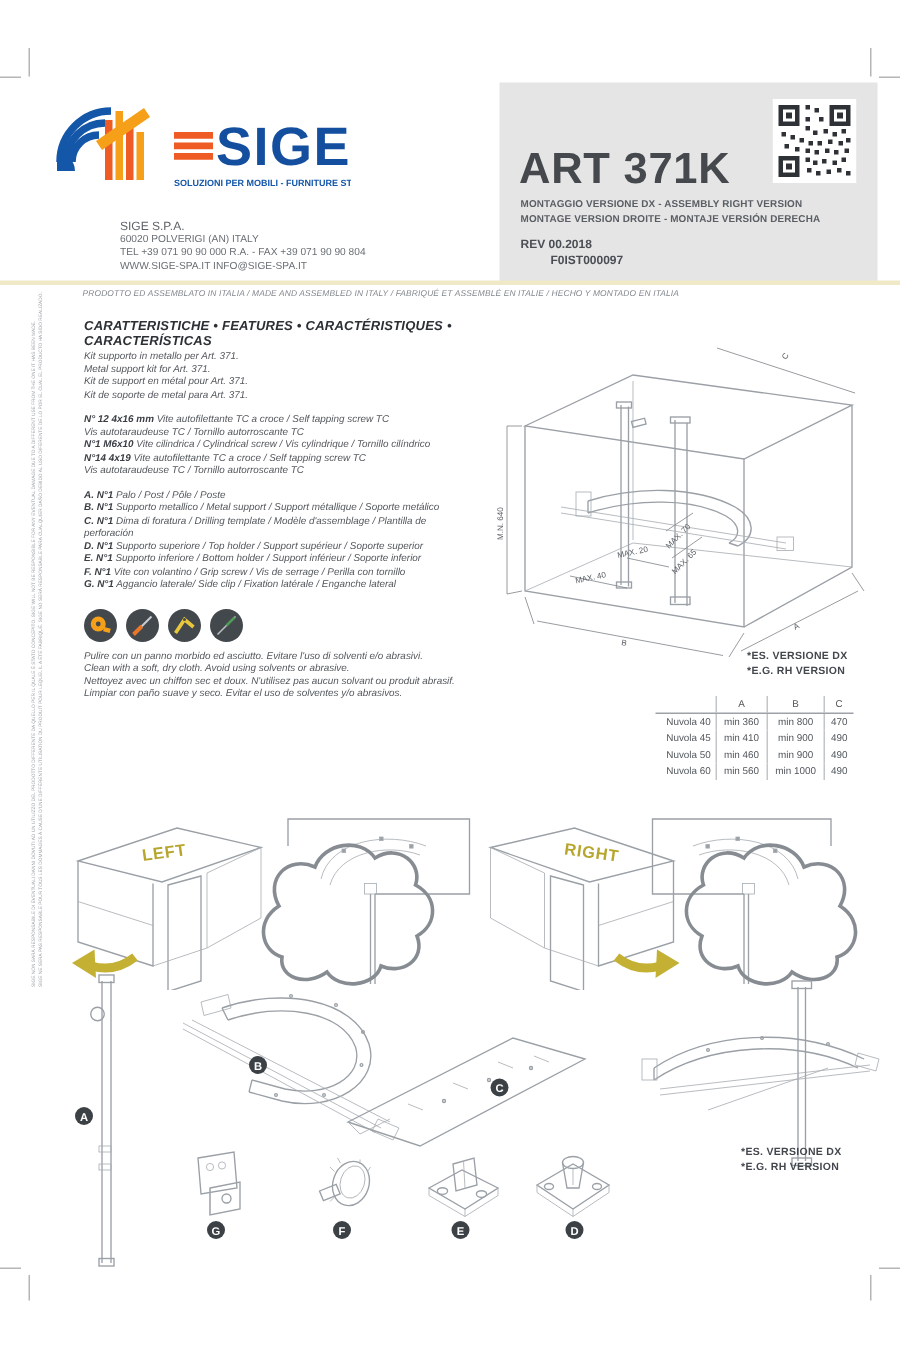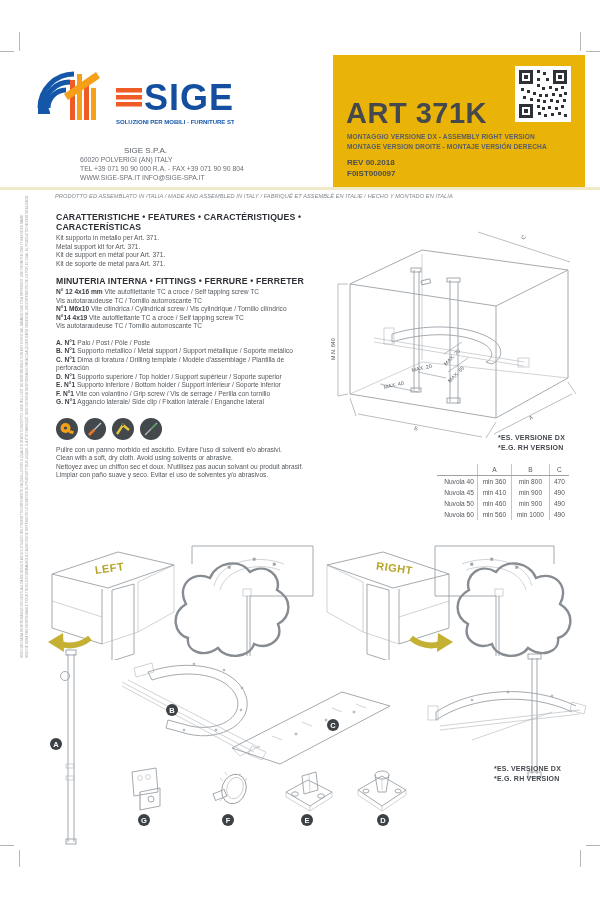--- a/index.html
+++ b/index.html
@@ -11,31 +11,31 @@
   
   .crop{position:absolute;background:#b5b5b5;}
   
   .fineprint{
     position:absolute;left:20px;top:658px;width:460px;
     transform:rotate(-90deg);transform-origin:0 0;
     font-size:3.2px;line-height:4.8px;color:#9ba0a6;white-space:nowrap;
   }
   
   .company{position:absolute;left:80px;top:146px;font-size:6.8px;line-height:9px;color:#6a6f75;}
-  .company .cname{font-size:8px;color:#5d6268;margin-left:44px;}
+  .company .cname{font-size:8px;color:#5d6268;}
   .panel{
-    position:absolute;left:333px;top:55px;width:252px;height:133px;background:#eab308;
+    position:absolute;left:333px;top:55px;width:252px;height:133px;background:#e5e5e5;
   }
   .panel .title{position:absolute;left:13px;top:42px;font-size:29px;font-weight:600;color:#45484d;letter-spacing:.5px;}
   .panel .sub{position:absolute;left:14px;font-size:6.6px;font-weight:bold;color:#5a5e64;letter-spacing:.1px;}
   .panel .rev{position:absolute;left:14px;font-size:8px;font-weight:bold;color:#4a4e54;}
   .divider{position:absolute;left:0;top:187px;width:600px;height:3px;background:#efe9c8;}
   .madein{position:absolute;left:55px;top:193px;font-size:5.6px;font-style:italic;color:#82878d;letter-spacing:.1px;}
   
-  .col{position:absolute;left:56px;top:212px;width:262px;}
+  .col{position:absolute;left:56px;top:212px;width:262px;font-style:italic;}
   .h3{font-size:8.7px;font-weight:bold;color:#2c3035;margin:0 0 2px 0;letter-spacing:.15px;}
   .bl{font-size:6.6px;line-height:8.5px;margin:0;color:#54585d;}
   .bl b{color:#3b3f44;}
   .gap{height:8px;}
   .tools-row{display:flex;margin:3px 0 6px 0;}
   .tool{width:22px;height:22px;margin-right:6px;}
   
   .dimtext{font-size:5.4px;fill:#5a5f65;}
   .svgline{stroke:#9aa0a6;stroke-width:0.9;fill:none;}
   .svgthin{stroke:#a9aeb3;stroke-width:0.55;fill:none;}
@@ -153,35 +153,34 @@
         <rect x="29" y="48" width="3" height="3"></rect>
         <rect x="36" y="47" width="3" height="3"></rect>
       <rect x="43" y="46" width="3" height="3"></rect>
         <rect x="49" y="48" width="3" height="3"></rect>
     </g>
   </svg>
   <div class="title">ART 371K</div>
   <div class="sub" style="top:78px;">MONTAGGIO VERSIONE DX - ASSEMBLY RIGHT VERSION</div>
   <div class="sub" style="top:88px;">MONTAGE VERSION DROITE - MONTAJE VERSIÓN DERECHA</div>
   <div class="rev" style="top:103px;">REV 00.2018</div>
-  <div class="rev" style="top:114px;">F0IST000097</div>
+  <div class="rev" style="top:114px;margin-left:20px;">F0IST000097</div>
 </div>
 
 <div class="divider"></div>
 <div class="madein">PRODOTTO ED ASSEMBLATO IN ITALIA / MADE AND ASSEMBLED IN ITALY / FABRIQUÉ ET ASSEMBLÉ EN ITALIE / HECHO Y MONTADO EN ITALIA</div>
 
 <div class="col">
   <p class="h3">CARATTERISTICHE • FEATURES • CARACTÉRISTIQUES • CARACTERÍSTICAS</p>
   <p class="bl">Kit supporto in metallo per Art. 371.</p>
   <p class="bl">Metal support kit for Art. 371.</p>
   <p class="bl">Kit de support en métal pour Art. 371.</p>
   <p class="bl">Kit de soporte de metal para Art. 371.</p>
   <div class="gap"></div>
 
-  <p class="h3">MINUTERIA INTERNA • FITTINGS • FERRURE • FERRETER</p>
   <p class="bl"><b>N° 12 4x16 mm</b><span> Vite autofilettante TC a croce / Self tapping screw TC</span></p>
   <p class="bl"><span>Vis autotaraudeuse TC / Tornillo autorroscante TC</span></p>
   <p class="bl"><b>N°1 M6x10</b><span> Vite cilindrica / Cylindrical screw / Vis cylindrique / Tornillo cilíndrico</span></p>
   <p class="bl"><b>N°14 4x19</b><span> Vite autofilettante TC a croce / Self tapping screw TC</span></p>
   <p class="bl"><span>Vis autotaraudeuse TC / Tornillo autorroscante TC</span></p>
   <div class="gap"></div>
 
   <p class="bl"><b>A. N°1</b><span> Palo / Post / Pôle / Poste</span></p>
   <p class="bl"><b>B. N°1</b><span> Supporto metallico / Metal support / Support métallique / Soporte metálico</span></p>
   <p class="bl"><b>C. N°1</b><span> Dima di foratura / Drilling template / Modèle d'assemblage / Plantilla de perforación</span></p>

